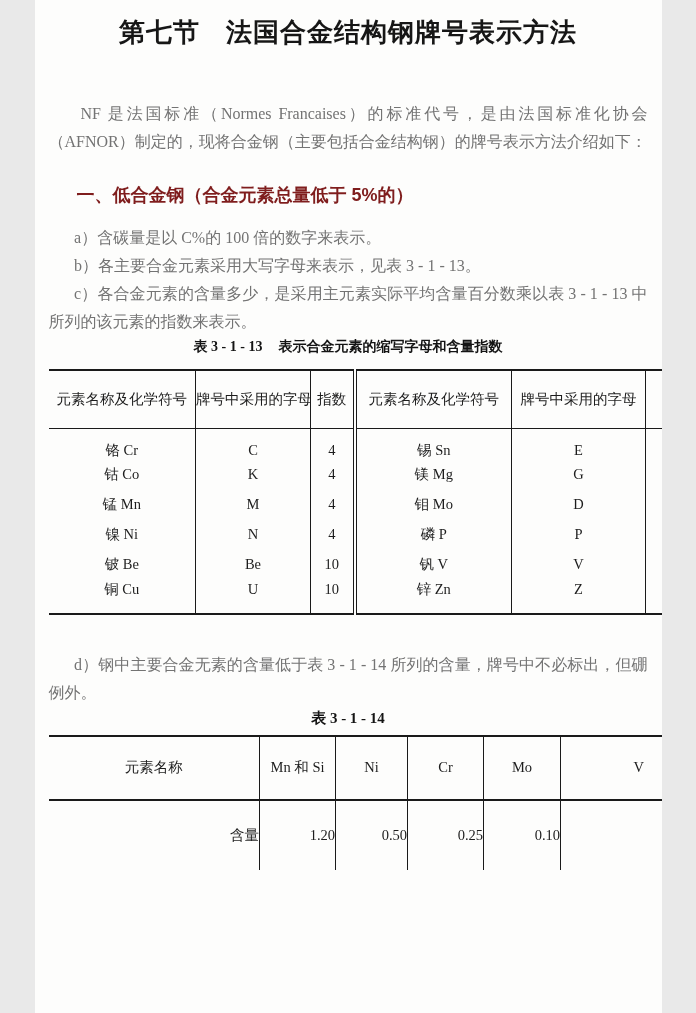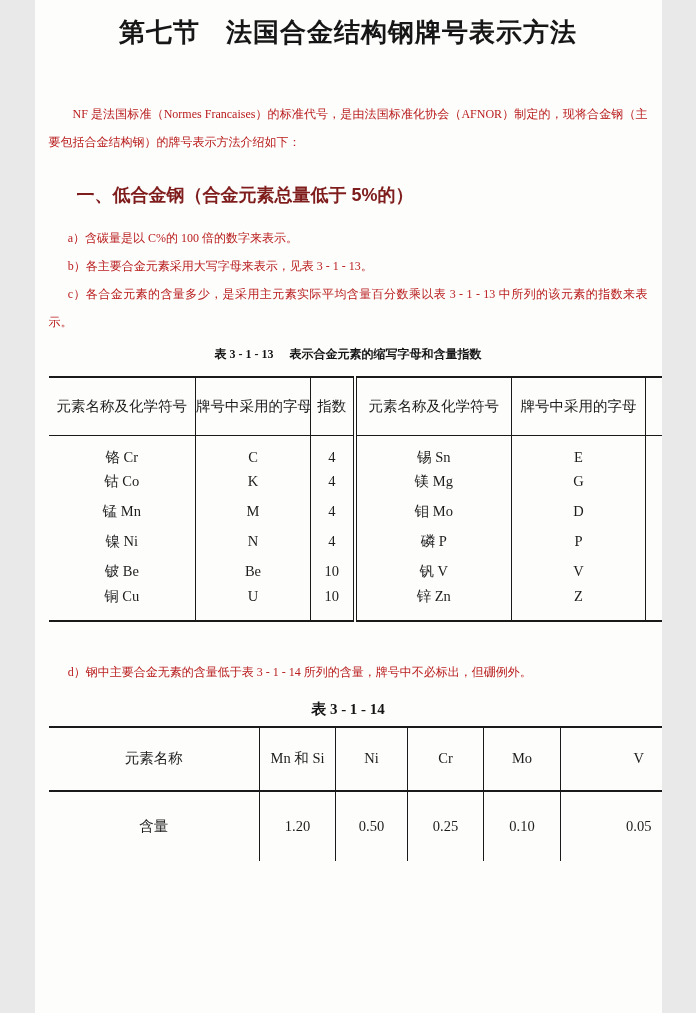--- a/index.html
+++ b/index.html
@@ -23,24 +23,24 @@
     font-weight: bold;
     font-size: 26px;
     line-height: 36px;
     letter-spacing: 1px;
     color: #161616;
   }
   .doc-title .title-gap { margin-left: 26px; }
 
   
   .body-para {
-    font-size: 12px;
+    font-size: 16px;
     line-height: 28px;
     text-align: justify;
-    color: #b91c1c;
+    color: #737373;
   }
   .para-indent { text-indent: 2em; }
   .first-para { margin-top: 50px; }
 
   
   .section-heading {
     margin-top: 26px;
     font-family: "Liberation Sans", "DejaVu Sans", sans-serif;
     font-weight: bold;
     font-size: 18px;
@@ -48,34 +48,32 @@
     margin-left: 28px;
     color: #7f1d1d;
   }
 
   
   .list-block { margin-top: 16px; }
   .list-item { text-indent: 1.6em; }
 
   
   .t13-caption {
-    margin-top: 8px;
-    text-align: center;
-    font-size: 12px;
+    text-align: center;
+    font-size: 14px;
     line-height: 20px;
     color: #141414;
   }
   .t13-caption .cap-label { font-family: "Liberation Serif", "DejaVu Serif", serif; font-weight: bold; }
   .t13-caption .cap-title {
     margin-left: 16px;
     font-family: "Liberation Sans", "DejaVu Sans", sans-serif;
     font-weight: bold;
   }
   .t14-caption {
-    margin-top: 12px;
     text-align: center;
     font-weight: bold;
     font-size: 15px;
     line-height: 22px;
     color: #141414;
   }
 
   
   table {
     width: 100%;
@@ -98,21 +96,21 @@
   .t13 thead th { height: 58px; border-bottom: 1.5px solid #1a1a1a; }
   .t13 tbody tr:first-child td { padding-top: 12px; }
   .t13 tbody td { height: 30px; }
   .t13 tbody tr:last-child td { padding-bottom: 14px; }
   .t13 .vline { border-right: 1px solid #1a1a1a; }
   .t13 .dline { border-right: 4px double #1a1a1a; }
 
   
   .t14 { border-top: 2px solid #1a1a1a; margin-top: 6px; }
   .t14 thead th { height: 64px; border-bottom: 2px solid #1a1a1a; }
-  .t14 tbody td { height: 70px; }
+  .t14 tbody td { height: 70px; text-align: right; }
   .t14 .vline { border-right: 1px solid #1a1a1a; }
 </style>
 </head>
 <body>
 
 <div class="page">
 
   <h1 class="doc-title">
     <span>第七节</span><span class="title-gap">法国合金结构钢牌号表示方法</span>
   </h1>

